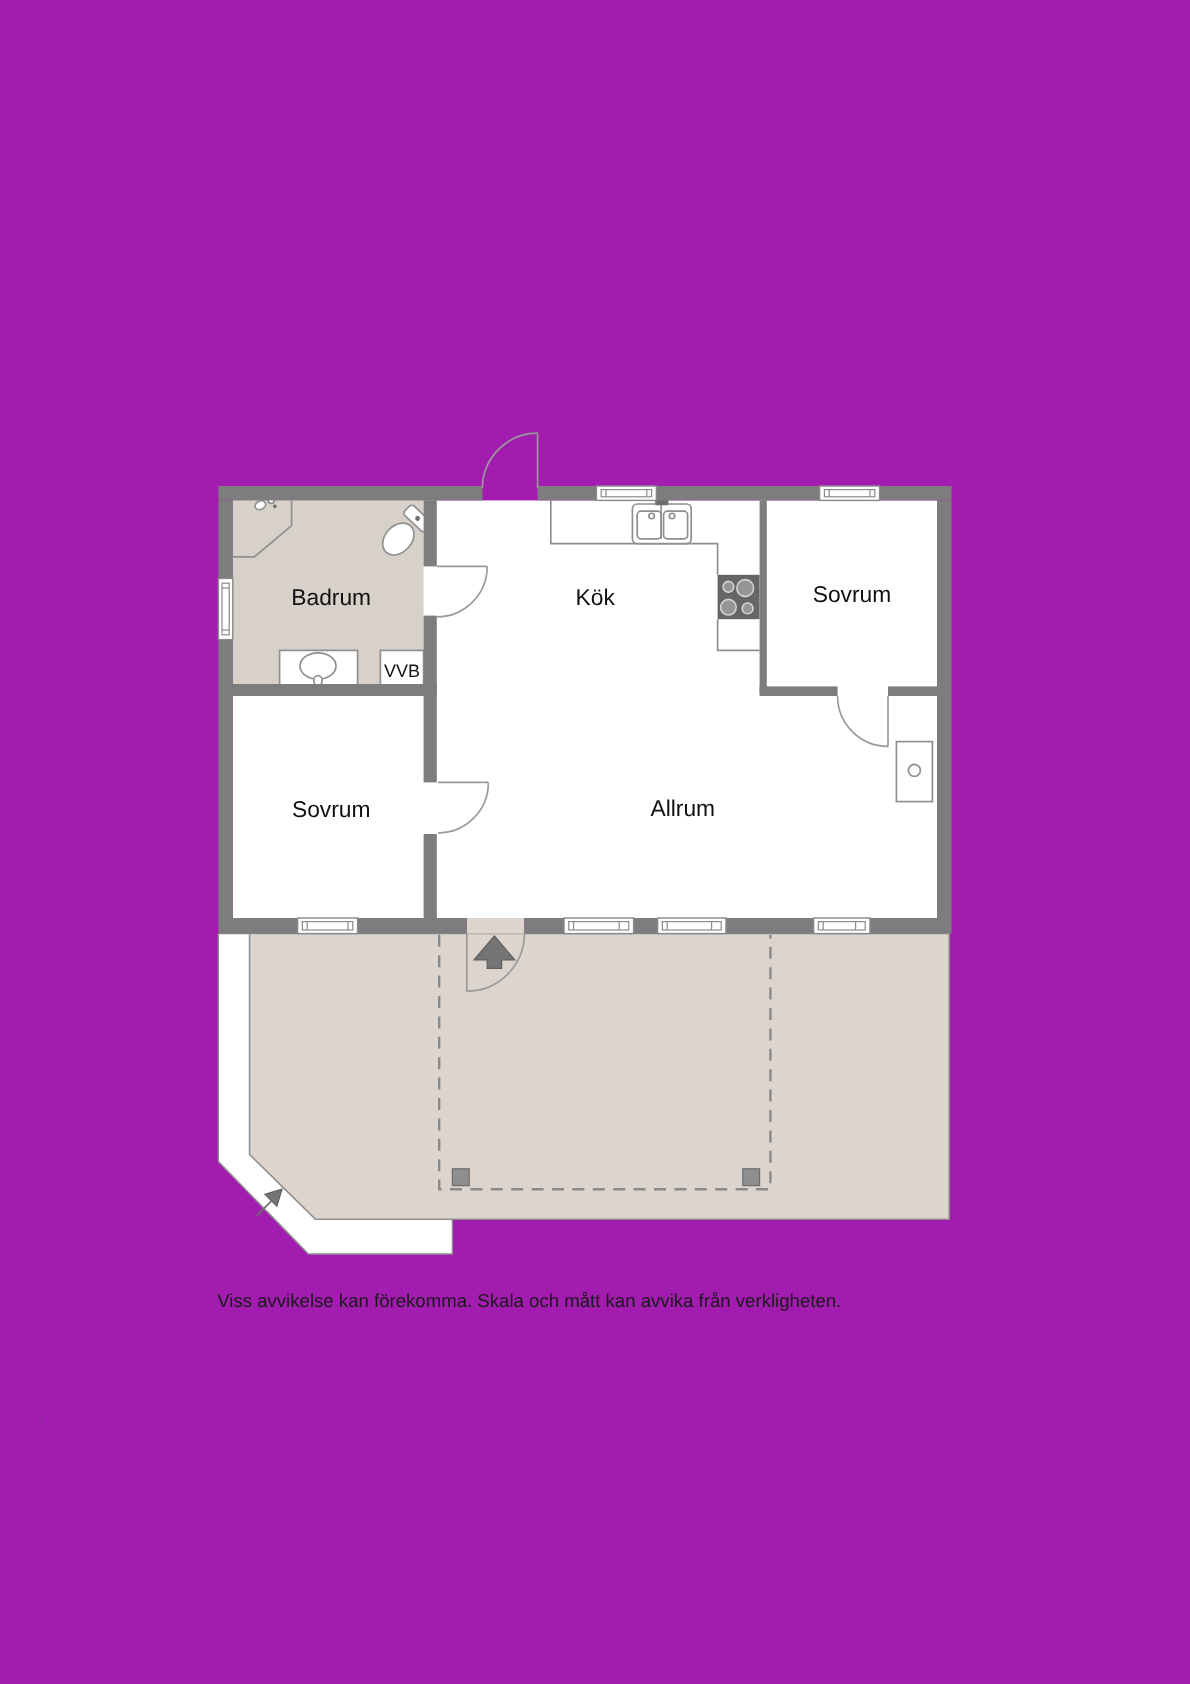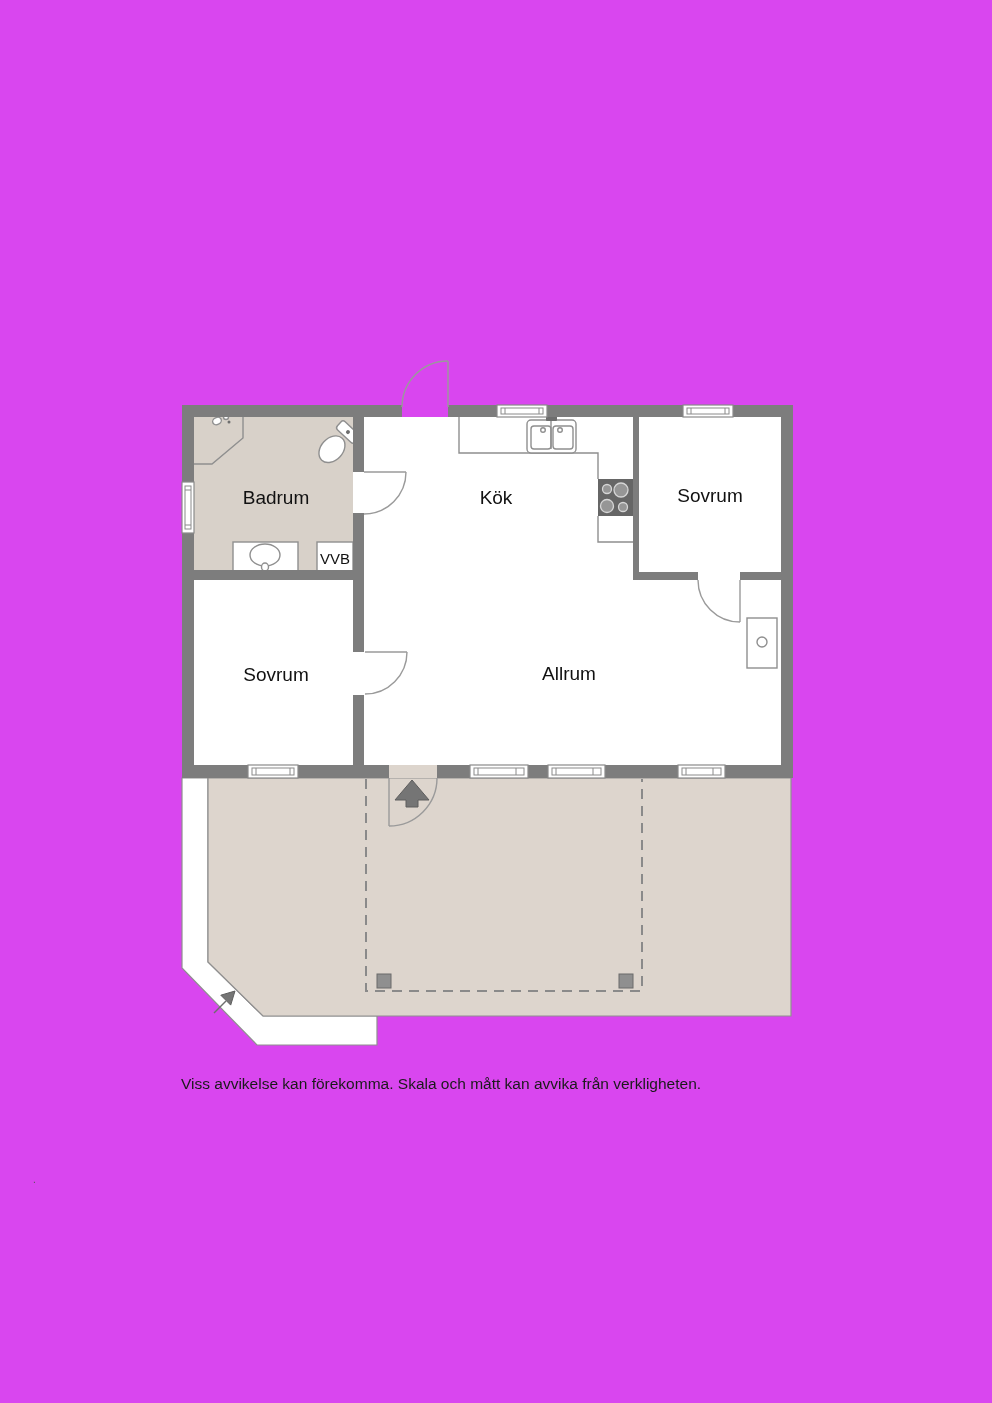--- a/index.html
+++ b/index.html
@@ -1,16 +1,16 @@
 <!DOCTYPE html>
 <html style="--wall: #7d7d7d; --line: #8f8f8f; --bathroom-floor: #d8d1c9; --terrace-floor: #ddd5cd; --room-floor: #ffffff; --stove: #666666; --arrow: #757575;"><head>
 <meta charset="utf-8">
 <style>
   html,body{margin:0;padding:0;background:#fff;}
-  .page{position:relative;width:992px;height:1403px;background:#d946ef;overflow:hidden;
+  .page{position:relative;width:992px;height:1403px;background:#a21caf;overflow:hidden;
         font-family:"Liberation Sans",sans-serif;}
   svg{display:block}
   .wall{fill:var(--wall,#7d7d7d);}
   .floor-bath{fill:var(--bathroom-floor,#d8d1c9);stroke:#a9a29b;stroke-width:0;}
   .floor-terrace{fill:var(--terrace-floor,#ddd5cd);stroke:#8f8f8f;stroke-width:1.2;}
   .floor-walk{fill:#ffffff;stroke:#8f8f8f;stroke-width:1.2;}
   .floor-room{fill:var(--room-floor,#ffffff);}
   .gapfill{fill:var(--terrace-floor,#ddd5cd);}
   .ln{fill:none;stroke:var(--line,#8f8f8f);stroke-width:1.4;}
   .fixture{fill:#ffffff;stroke:var(--line,#8f8f8f);stroke-width:1.4;}

